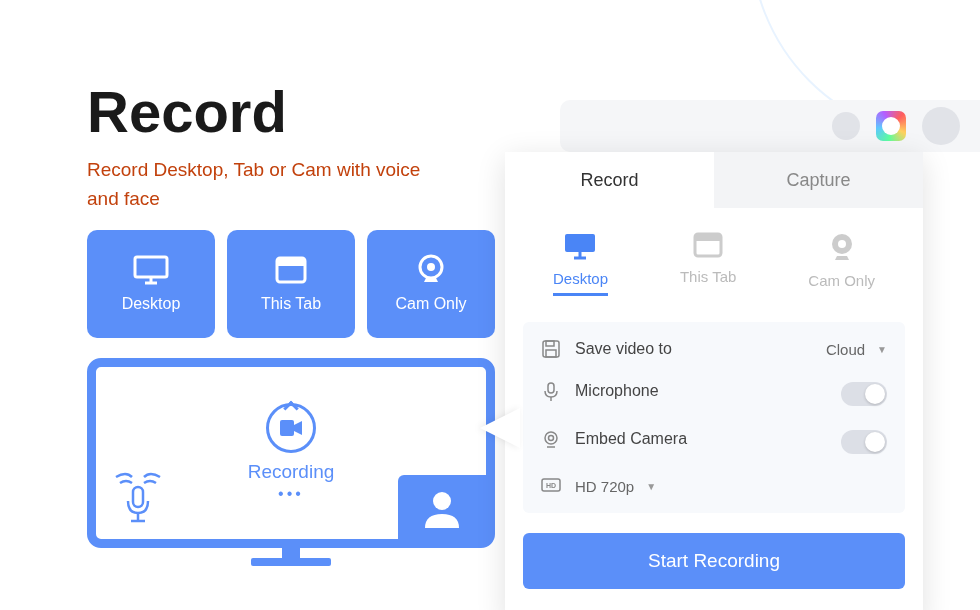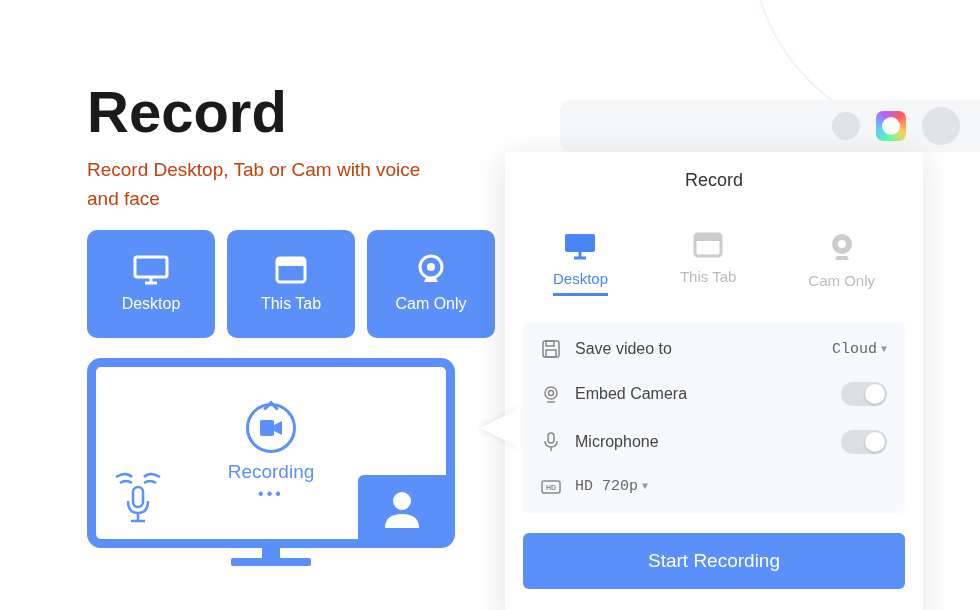--- a/index.html
+++ b/index.html
@@ -56,21 +56,21 @@
       color: #fff;
       gap: 10px;
       cursor: pointer;
     }
     .mode-card .icon-box { width: 38px; height: 30px; display:flex; align-items:center; justify-content:center;}
     .mode-card span { font-size: 16px; }
     .illustration {
       position: absolute;
       top: 358px;
       left: 87px;
-      width: 368px;
+      width: 408px;
       height: 220px;
     }
     .screen {
       width: 100%;
       height: 190px;
       border: 9px solid #5b8ff9;
       border-radius: 14px;
       background: #fff;
       position: relative;
       display: flex;
@@ -210,27 +210,26 @@
     .source-item.active { color: #4a85f6; border-bottom: 3px solid #4a85f6; }
     .source-item span.lbl { font-size: 15px; }
     .settings {
       margin: 8px 18px 0;
       background: #f7f9fc;
       border-radius: 6px;
       padding: 6px 0;
     }
     .setting-row {
       display: flex;
-      align-items: center;
       padding: 12px 18px;
       gap: 14px;
     }
     .setting-row .s-icon { color: #888; width: 20px; display:flex; justify-content:center;}
     .setting-row .s-label { flex: 1; font-size: 16px; color: #444; }
-    .setting-row .s-value { font-size: 15px; color: #666; display:flex; align-items:center; gap:4px; cursor:pointer;font-family:Liberation Mono, monospace;}
+    .setting-row .s-value { font-size: 15px; color: #666; display:flex; align-items:center; gap:12px; cursor:pointer;}
     .toggle {
       width: 46px; height: 24px; background: #dcdfe6; border-radius: 12px; position: relative; cursor:pointer;
     }
     .toggle::after {
       content:''; position:absolute; width:20px; height:20px; background:#fff; border-radius:50%; top:2px; right:2px;
       box-shadow: 0 1px 3px rgba(0,0,0,0.2);
     }
     .start-btn {
       margin: 20px 18px 34px;
       background: #5b8ff9;
@@ -320,20 +319,21 @@
 
 <div class="browser-bar">
   <div class="circle-dot"></div>
   <div class="app-icon"></div>
   <div class="circle-dot big"></div>
 </div>
 
 <div class="popup">
   <div class="tabs">
     <div class="tab active">Record</div>
+    <div class="tab inactive">Capture</div>
   </div>
   <div class="source-row">
     <div class="source-item active">
       <svg width="34" height="28" viewBox="0 0 34 28">
           <rect x="2" y="2" width="30" height="18" rx="2" fill="#4a85f6"></rect>
           <line x1="11" y1="26" x2="23" y2="26" stroke="#4a85f6" stroke-width="3"></line>
           <line x1="17" y1="20" x2="17" y2="26" stroke="#4a85f6" stroke-width="3"></line>
         </svg>
       <span class="lbl">Desktop</span>
     </div>
@@ -363,38 +363,38 @@
           </svg>
       </div>
       <div class="s-label">Save video to</div>
       <div class="s-value">
         <span>Cloud</span>
         <span class="caret">▼</span>
       </div>
     </div>
     <div class="setting-row">
       <div class="s-icon">
+        <svg width="14" height="20" viewBox="0 0 14 20">
+            <rect x="4" y="1" width="6" height="10" rx="3" fill="none" stroke="#888" stroke-width="1.5"></rect>
+            <path d="M1 9 Q1 15 7 15 Q13 15 13 9" fill="none" stroke="#888" stroke-width="1.5"></path>
+            <line x1="7" y1="15" x2="7" y2="19" stroke="#888" stroke-width="1.5"></line>
+          </svg>
+      </div>
+      <div class="s-label">Microphone</div>
+      <div class="toggle"></div>
+    </div>
+    <div class="setting-row">
+      <div class="s-icon">
         <svg width="18" height="18" viewBox="0 0 18 18">
             <circle cx="9" cy="8" r="6" fill="none" stroke="#888" stroke-width="1.5"></circle>
             <circle cx="9" cy="8" r="2.5" fill="none" stroke="#888" stroke-width="1.5"></circle>
             <path d="M5 17 L13 17" stroke="#888" stroke-width="1.5"></path>
           </svg>
       </div>
       <div class="s-label">Embed Camera</div>
-      <div class="toggle"></div>
-    </div>
-    <div class="setting-row">
-      <div class="s-icon">
-        <svg width="14" height="20" viewBox="0 0 14 20">
-            <rect x="4" y="1" width="6" height="10" rx="3" fill="none" stroke="#888" stroke-width="1.5"></rect>
-            <path d="M1 9 Q1 15 7 15 Q13 15 13 9" fill="none" stroke="#888" stroke-width="1.5"></path>
-            <line x1="7" y1="15" x2="7" y2="19" stroke="#888" stroke-width="1.5"></line>
-          </svg>
-      </div>
-      <div class="s-label">Microphone</div>
       <div class="toggle"></div>
     </div>
     <div class="setting-row">
       <div class="s-icon">
         <svg width="20" height="14" viewBox="0 0 20 14">
             <rect x="1" y="1" width="18" height="12" rx="2" fill="none" stroke="#888" stroke-width="1.5"></rect>
             <text x="10" y="10" font-size="7" fill="#888" text-anchor="middle" font-weight="bold">HD</text>
           </svg>
       </div>
       <div class="s-value">

